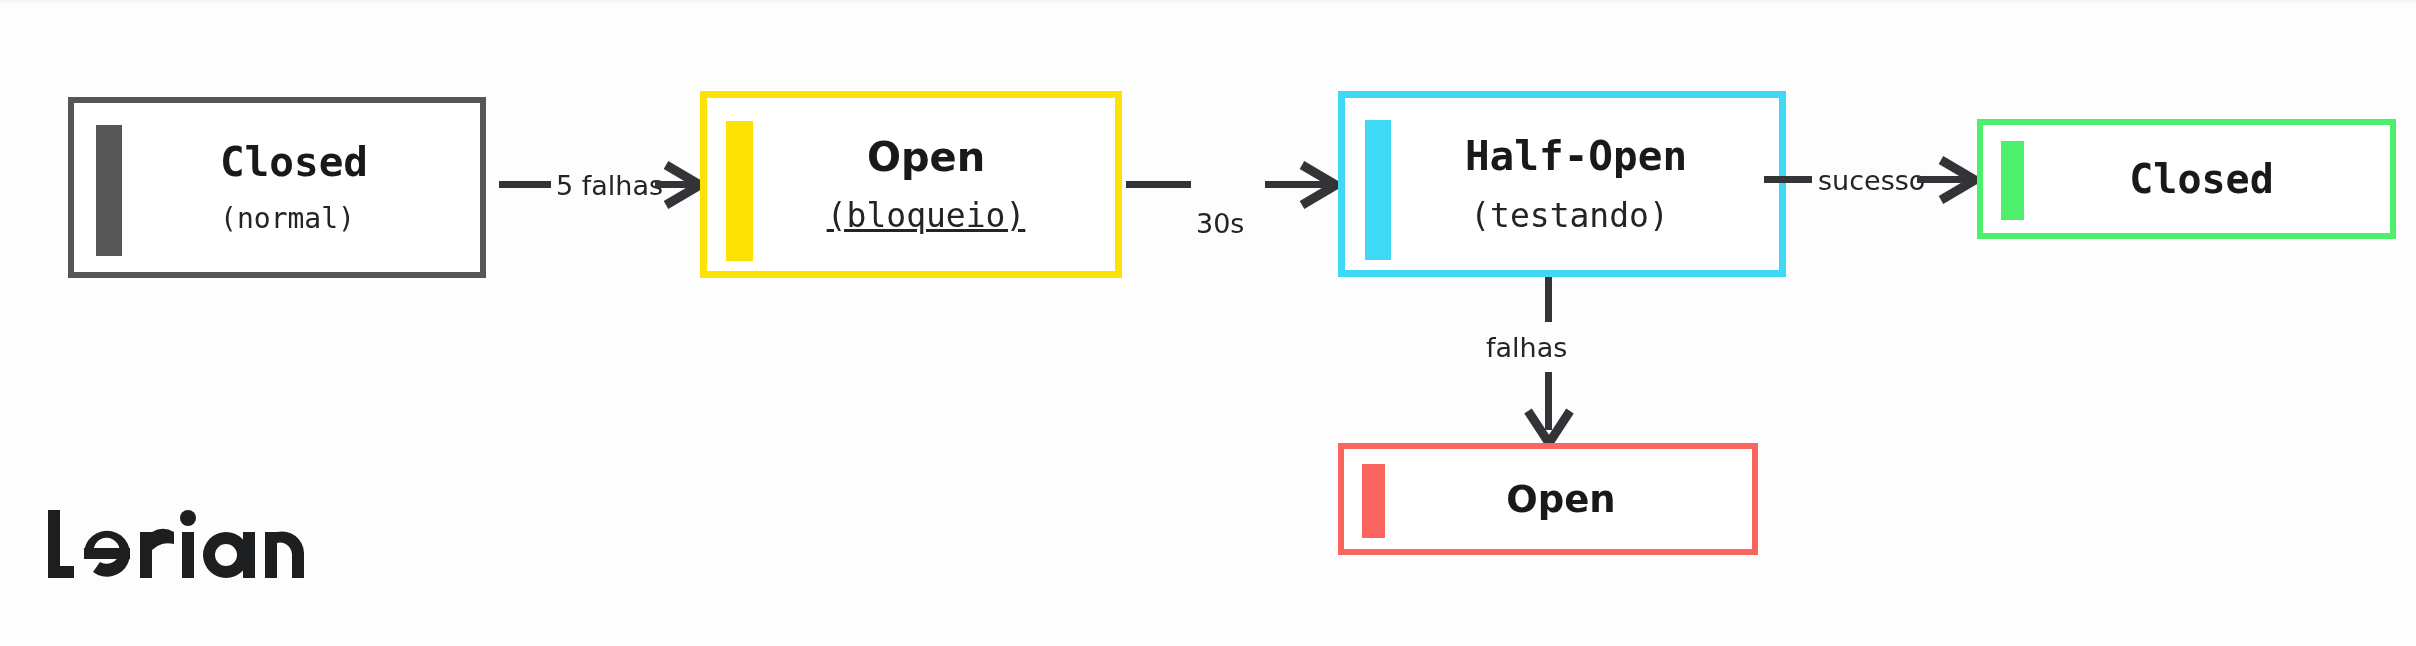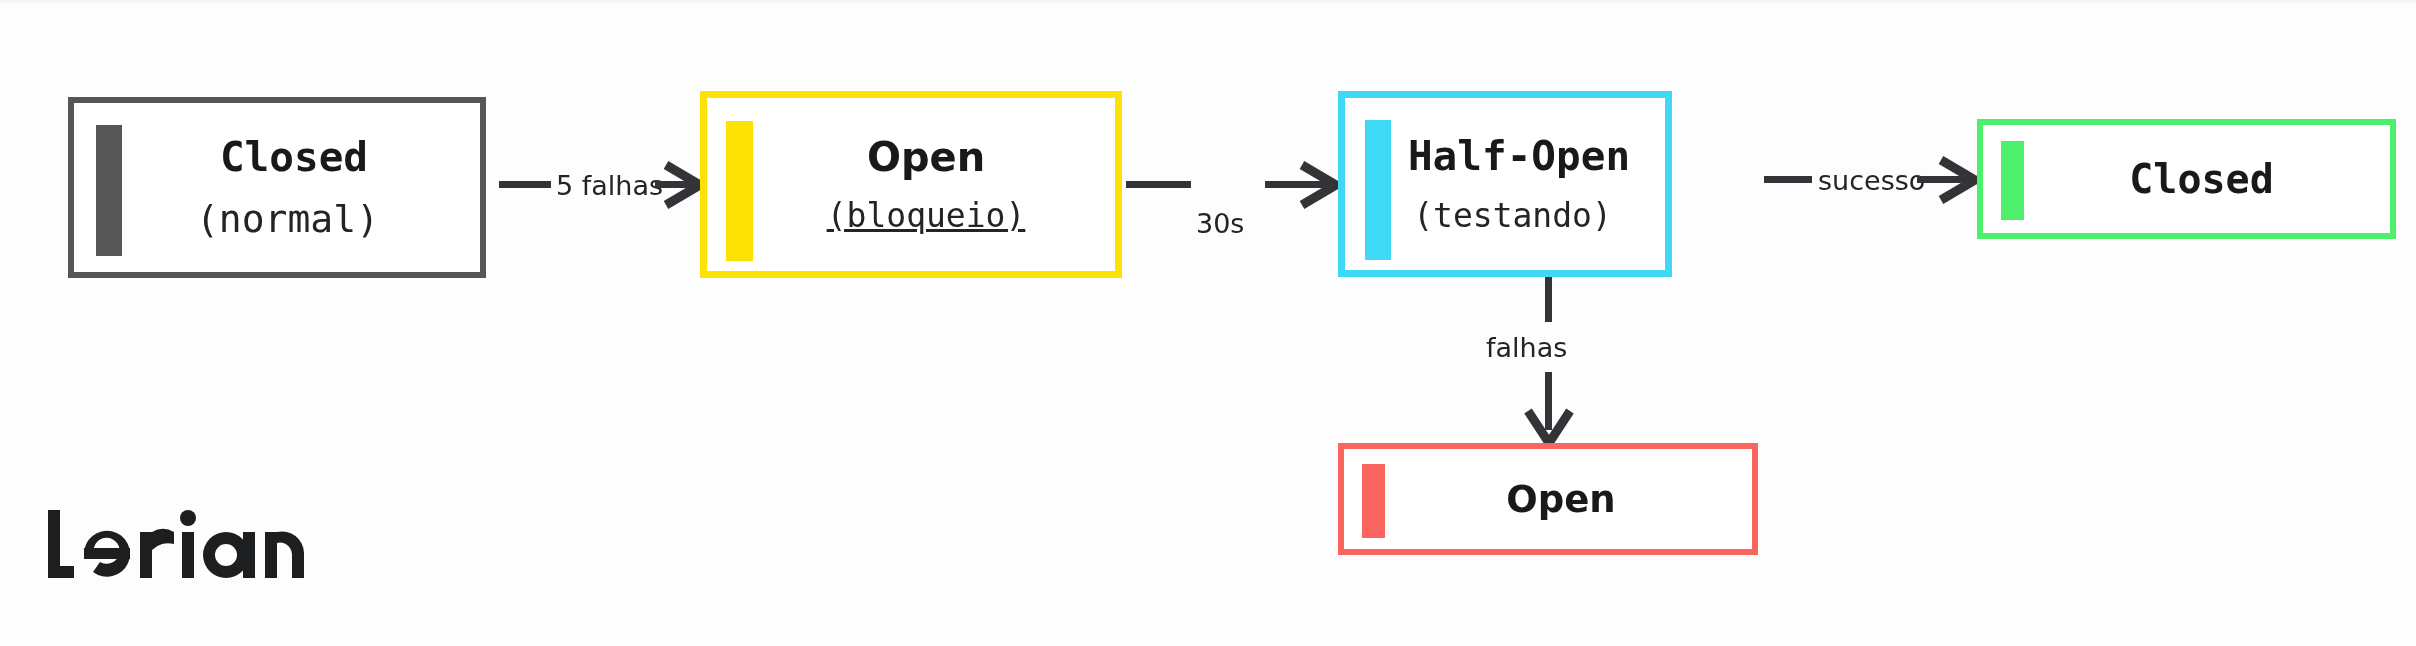--- a/index.html
+++ b/index.html
@@ -59,40 +59,40 @@
   
   #node-closed-initial {
     left: 68px; top: 97px; width: 418px; height: 181px;
     border: 6px solid #565656;
   }
   #node-closed-initial .accent {
     left: 22px; top: 22px; width: 26px; height: 131px;
     background: #565656;
   }
   #node-closed-initial .title { font-size: 41px; margin-left: 34px; margin-bottom: 22px; }
-  #node-closed-initial .subtitle { font-size: 38px; margin-left: 21px; }
+  #node-closed-initial .subtitle { font-size: 28px; margin-left: 21px; }
 
   
   #node-open-blocked {
     left: 700px; top: 91px; width: 422px; height: 187px;
     border: 7px solid #fce303;
   }
   #node-open-blocked .accent {
     left: 19px; top: 23px; width: 27px; height: 140px;
     background: #fce303;
   }
   #node-open-blocked .title {
     font-family: "DejaVu Sans", sans-serif;
     font-size: 40px; margin-left: 30px; margin-bottom: 22px;
   }
   #node-open-blocked .subtitle { font-size: 33px; margin-left: 30px; text-decoration: underline; }
 
   
   #node-half-open {
-    left: 1338px; top: 91px; width: 334px; height: 186px;
+    left: 1338px; top: 91px; width: 448px; height: 186px;
     border: 7px solid #3fd9f5;
   }
   #node-half-open .accent {
     left: 20px; top: 22px; width: 26px; height: 140px;
     background: #3fd9f5;
   }
   #node-half-open .title { font-size: 41px; margin-left: 28px; margin-bottom: 22px; }
   #node-half-open .subtitle { font-size: 33px; margin-left: 15px; }
 
   

